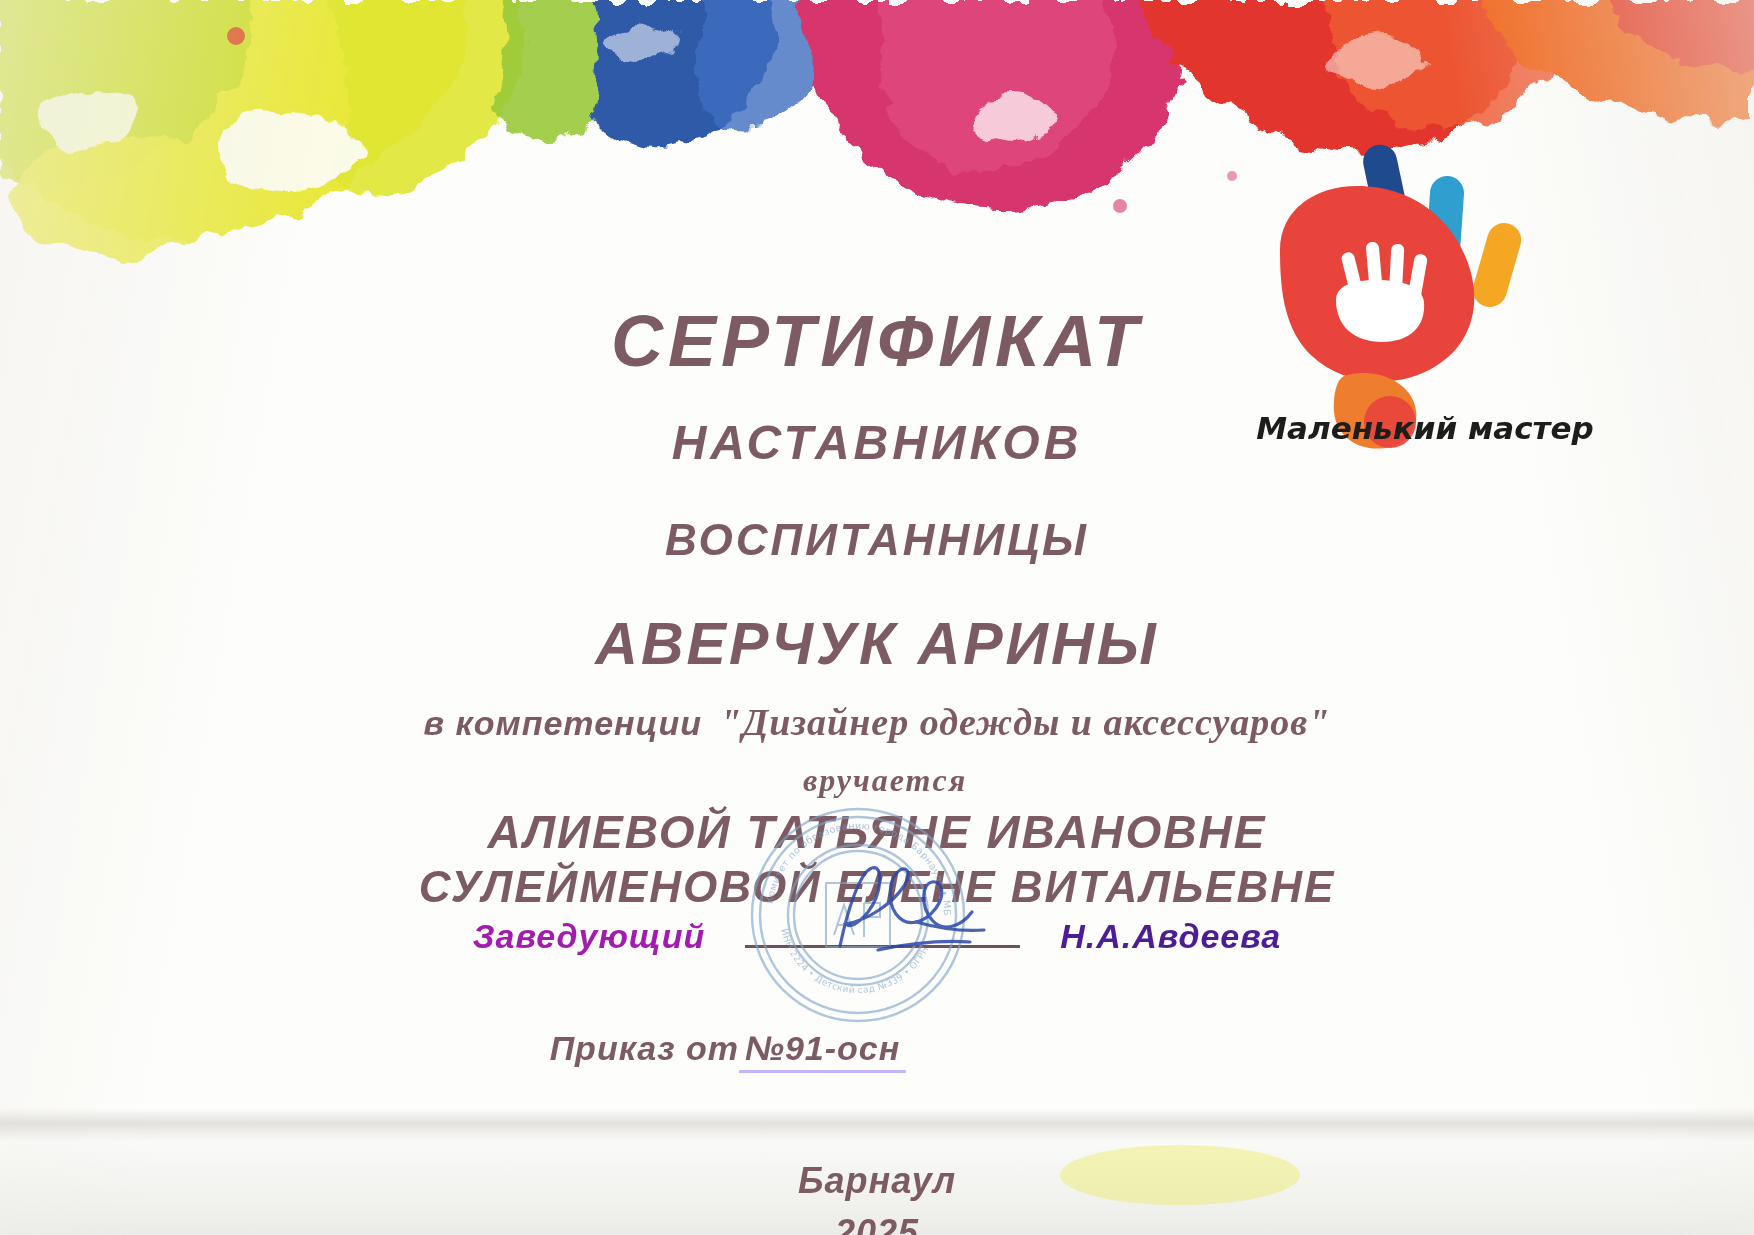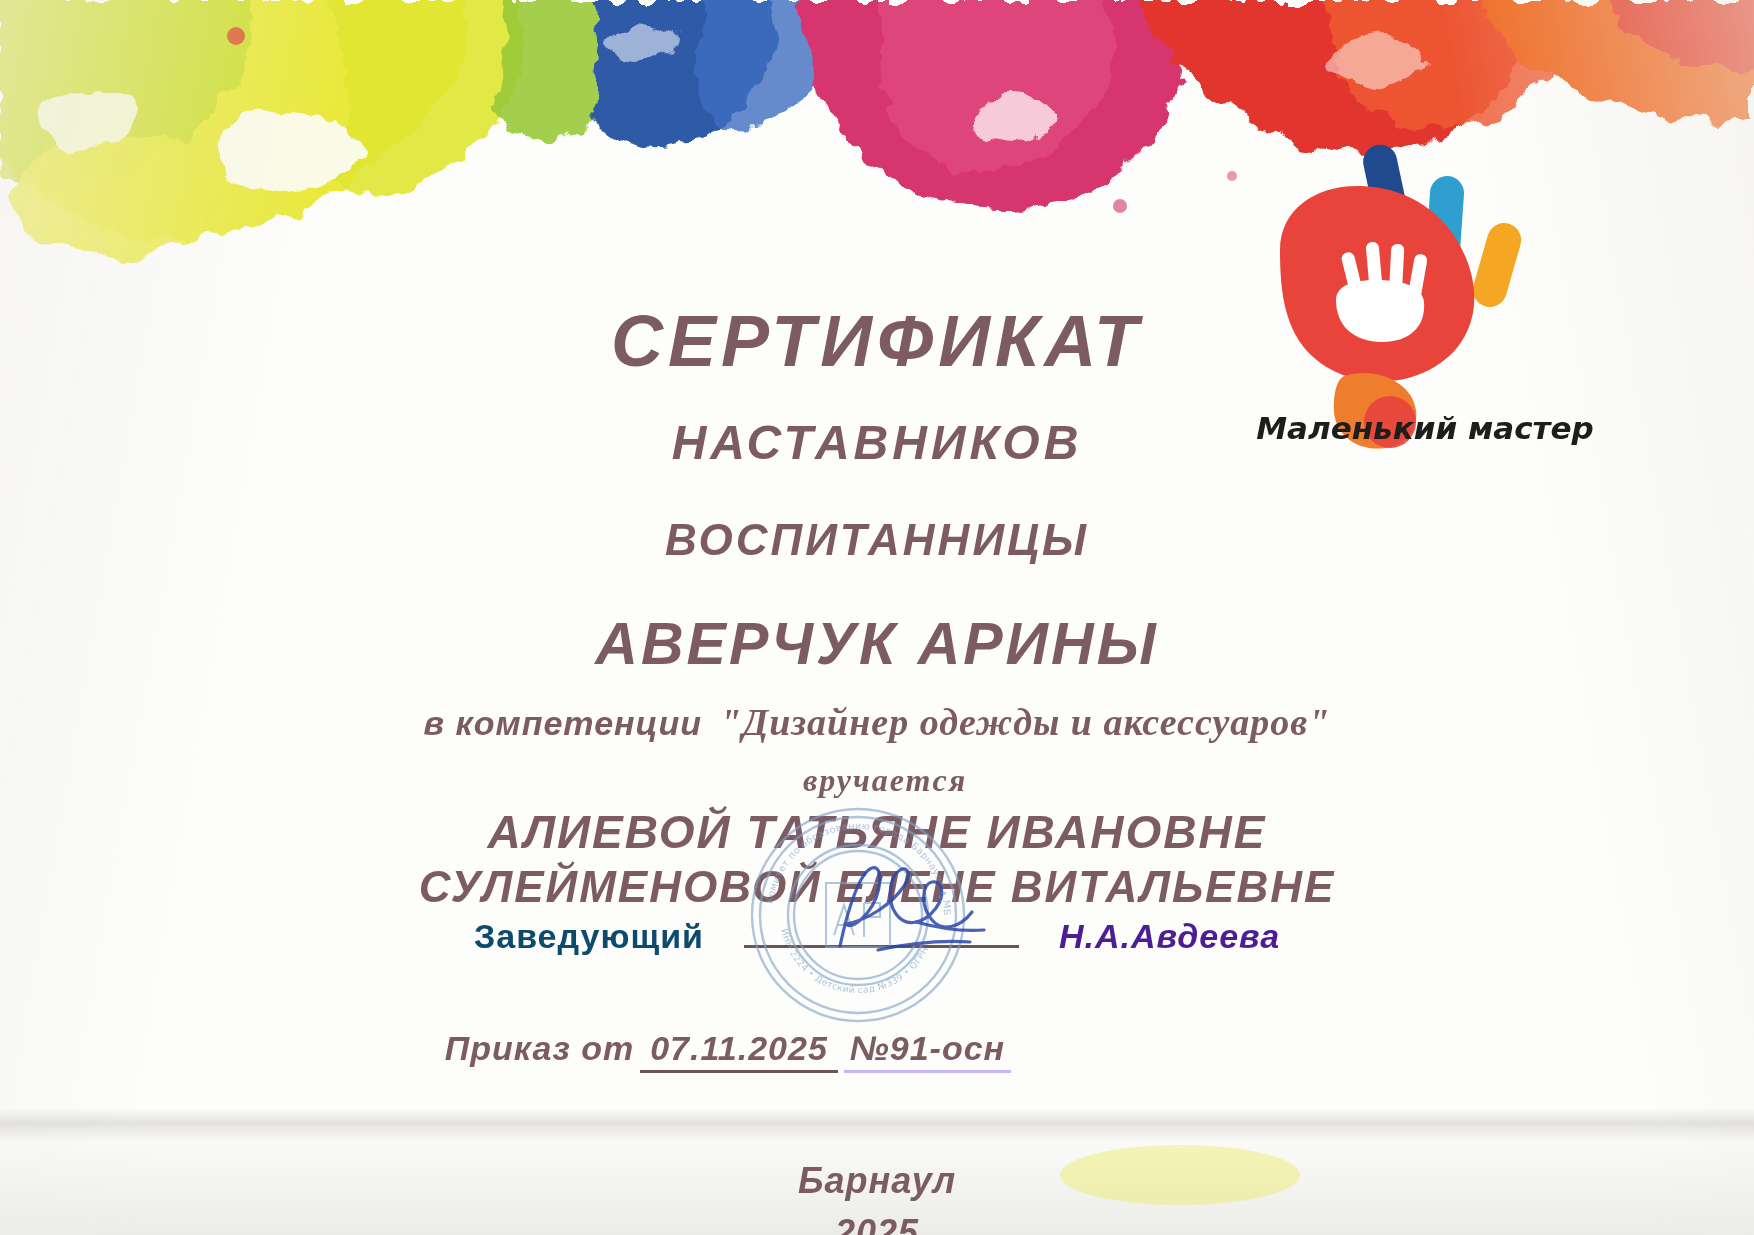--- a/index.html
+++ b/index.html
@@ -118,22 +118,23 @@
     left: 0;
     width: 1754px;
     display: flex;
     justify-content: center;
     align-items: baseline;
     gap: 0px;
   }
   .sign-role {
     font-family: "Liberation Sans", sans-serif;
     font-weight: 700;
+    font-style: italic;
     font-size: 34px;
-    color: #0c4a6e;
+    color: #a21caf;
     letter-spacing: 1px;
   }
   .sign-line {
     display: inline-block;
     width: 275px;
     margin: 0 40px;
     border-bottom: 3px solid #6e5159;
     height: 30px;
   }
   .sign-person {
@@ -288,21 +289,20 @@
     <div class="line t-rec2">СУЛЕЙМЕНОВОЙ ЕЛЕНЕ ВИТАЛЬЕВНЕ</div>
 
     <div class="sign-row">
       <span class="sign-role">Заведующий</span>
       <span class="sign-line"></span>
       <span class="sign-person">Н.А.Авдеева</span>
     </div>
 
     <div class="order-row">
       <span>Приказ от</span>
-      <span class="order-date">07.11.2025</span>
       <span class="order-num">№91-осн</span>
     </div>
 
     <div class="line t-city">Барнаул</div>
     <div class="line t-year">2025</div>
   </div>
 
   <svg class="stamp" viewBox="0 0 220 220">
     <g fill="none" stroke="#7fa3c9" stroke-width="2.4">
       <circle cx="110" cy="110" r="106"></circle>

